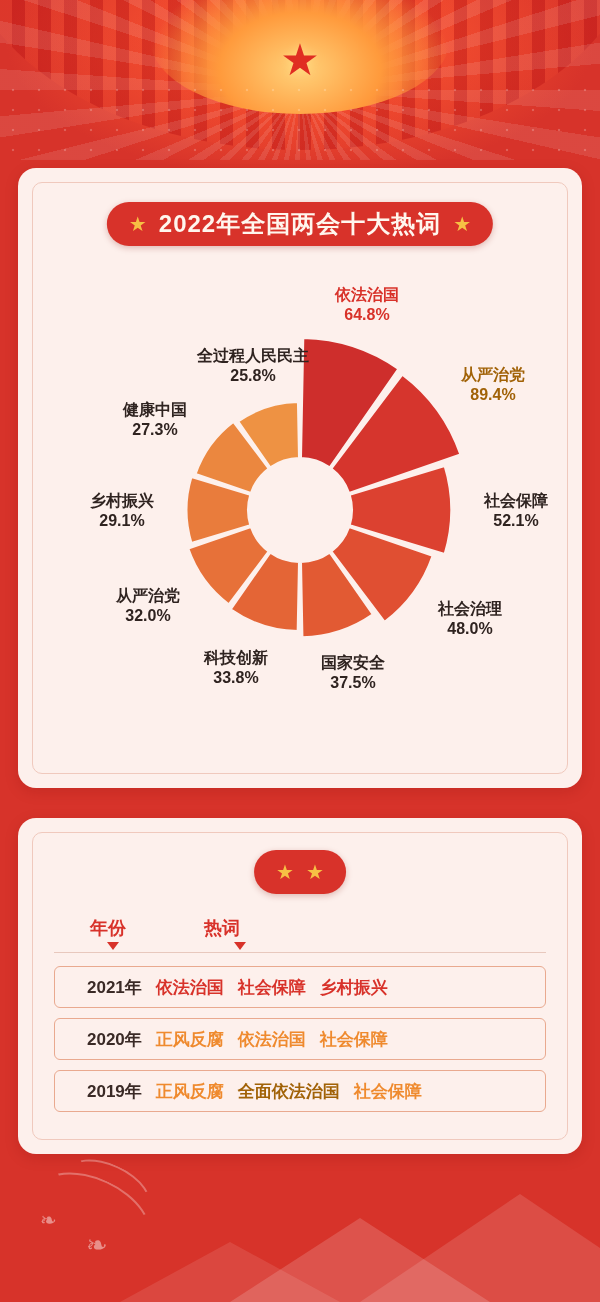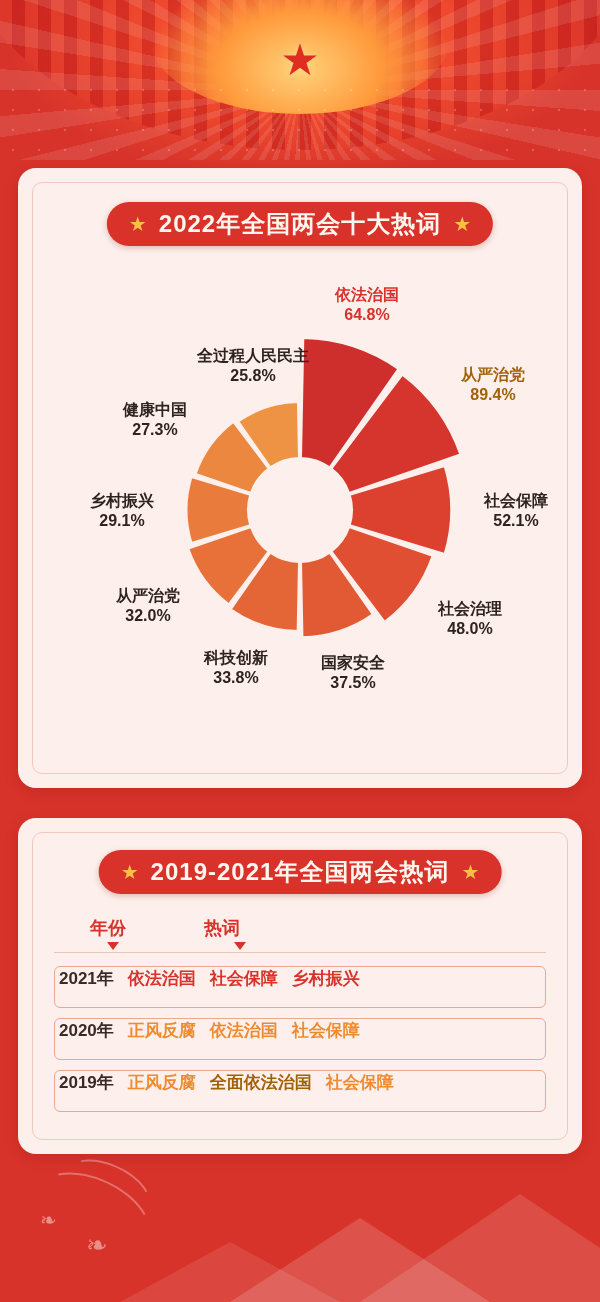--- a/index.html
+++ b/index.html
@@ -224,21 +224,22 @@
   }
 
   .trow {
     position: relative;
     margin-top: 10px;
     height: 40px;
     border: 1px solid #e9a98f;
     border-radius: 6px;
     background: #fdf0ec;
     display: flex;
-    padding-left: 4px;
+    align-items: center;
+    padding-left: 32px;
     gap: 14px;
   }
   .trow .yr {
     font-size: 17px;
     font-weight: bold;
     color: #3a2a26;
     white-space: nowrap;
   }
   .trow .kw {
     font-size: 17px;
@@ -326,21 +327,20 @@
           </div>
         </div>
     </div>
   </div>
 
   <div class="card" id="card-table">
     <div class="card-inner-border"></div>
 
     <div class="title-pill">
       <span class="t-star">★</span>
-      <span class="t-text">2019-2021年全国两会热词</span>
       <span class="t-star">★</span>
     </div>
 
     <div class="table-area">
       <div class="thead">
         <div class="th th-year">年份</div>
         <div class="th-tick tick-year"></div>
         <div class="th th-word">热词</div>
         <div class="th-tick tick-word"></div>
         <div class="thead-rule"></div>

